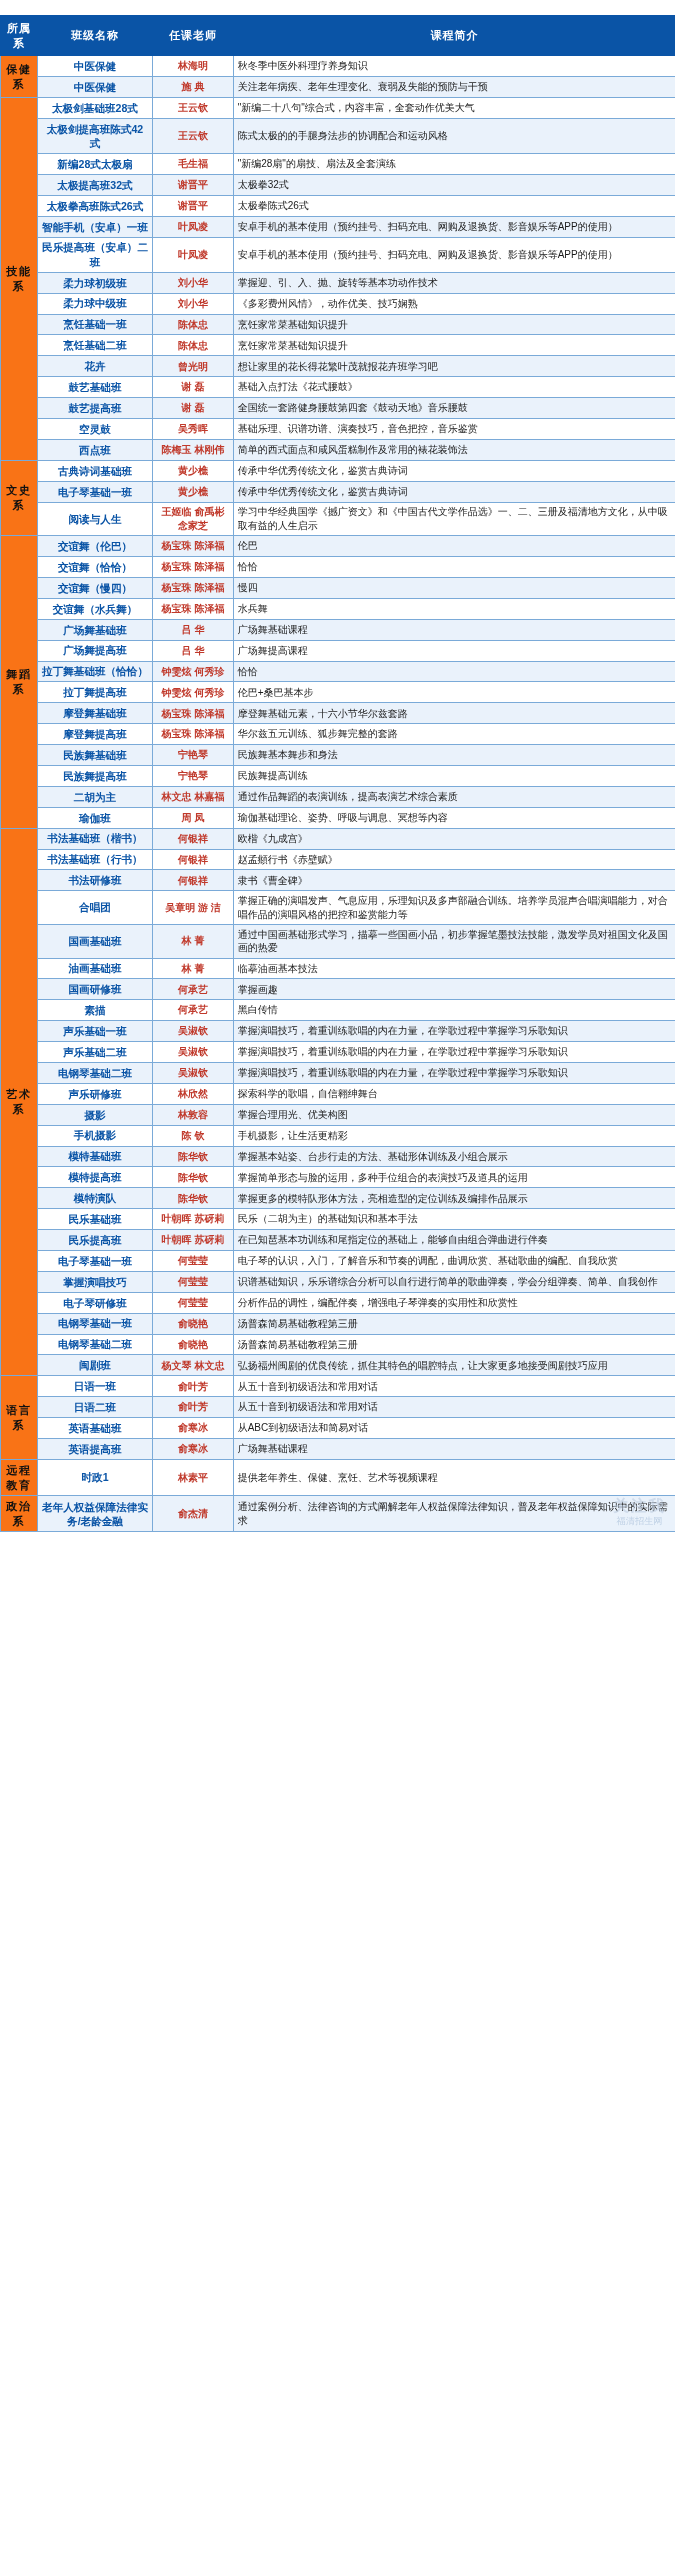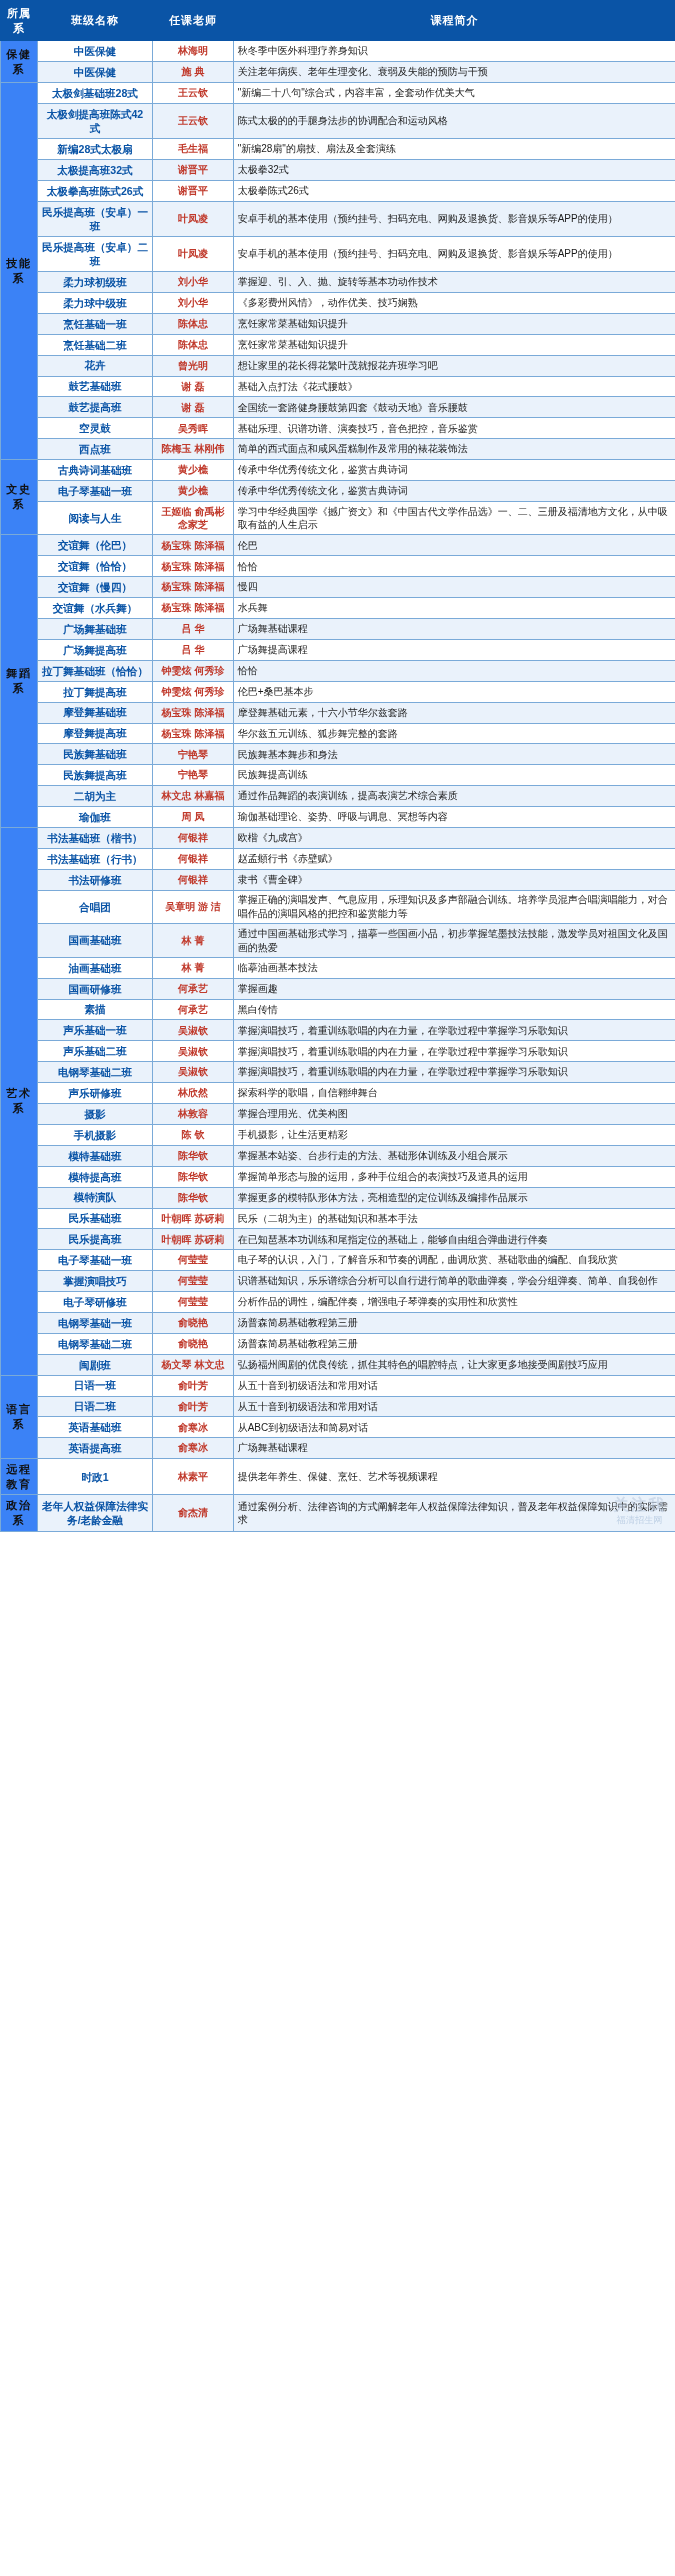--- a/index.html
+++ b/index.html
@@ -6,20 +6,21 @@
   body{
     width:675px;
     font-family:"Liberation Sans","DejaVu Sans",sans-serif;
     color:#111;
     -webkit-font-smoothing:antialiased;
   }
   table{
     width:675px;
     border-collapse:collapse;
     table-layout:fixed;
+    margin-top:15px;
   }
   col.c-dept{width:37px;}
   col.c-class{width:115px;}
   col.c-teacher{width:81px;}
   col.c-desc{width:442px;}
 
   th{
     background:#0a54a6;
     color:#ffffff;
     font-size:11px;
@@ -30,21 +31,21 @@
     letter-spacing:0.9px;
   }
   td{
     border:0.9px solid #7aaad8;
     font-size:10px;
     padding:2.8px 3.7px;
     vertical-align:middle;
     line-height:1.35;
   }
   td.dept{
-    background:#3b82f6;
+    background:#f97316;
     text-align:center;
     font-weight:bold;
     font-size:11px;
     letter-spacing:1.8px;
     color:#111;
   }
   td.cls{
     text-align:center;
     font-weight:bold;
     color:#0a54a6;
@@ -131,21 +132,21 @@
           <td class="cls">太极提高班32式</td>
           <td class="tea">谢晋平</td>
           <td class="desc">太极拳32式</td>
         </tr>
         <tr class="plain">
           <td class="cls">太极拳高班陈式26式</td>
           <td class="tea">谢晋平</td>
           <td class="desc">太极拳陈式26式</td>
         </tr>
         <tr class="alt">
-          <td class="cls">民乐提高班（安卓）一班</td>
+          <td class="cls">智能手机（安卓）一班</td>
           <td class="tea">叶凤凌</td>
           <td class="desc">安卓手机的基本使用（预约挂号、扫码充电、网购及退换货、影音娱乐等APP的使用）</td>
         </tr>
         <tr class="plain">
           <td class="cls">民乐提高班（安卓）二班</td>
           <td class="tea">叶凤凌</td>
           <td class="desc">安卓手机的基本使用（预约挂号、扫码充电、网购及退换货、影音娱乐等APP的使用）</td>
         </tr>
         <tr class="alt">
           <td class="cls">柔力球初级班</td>

